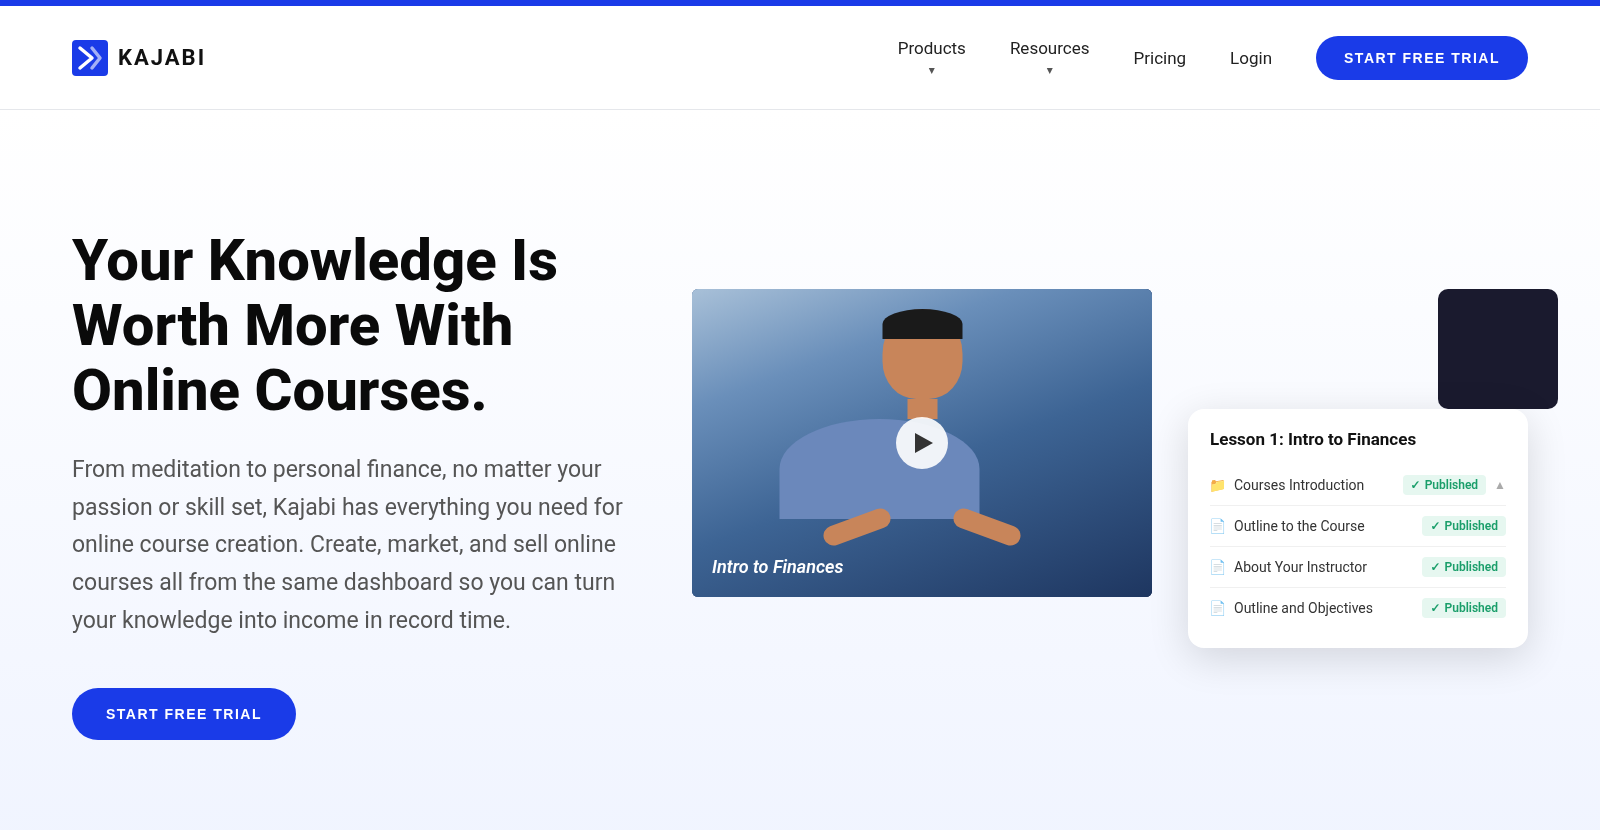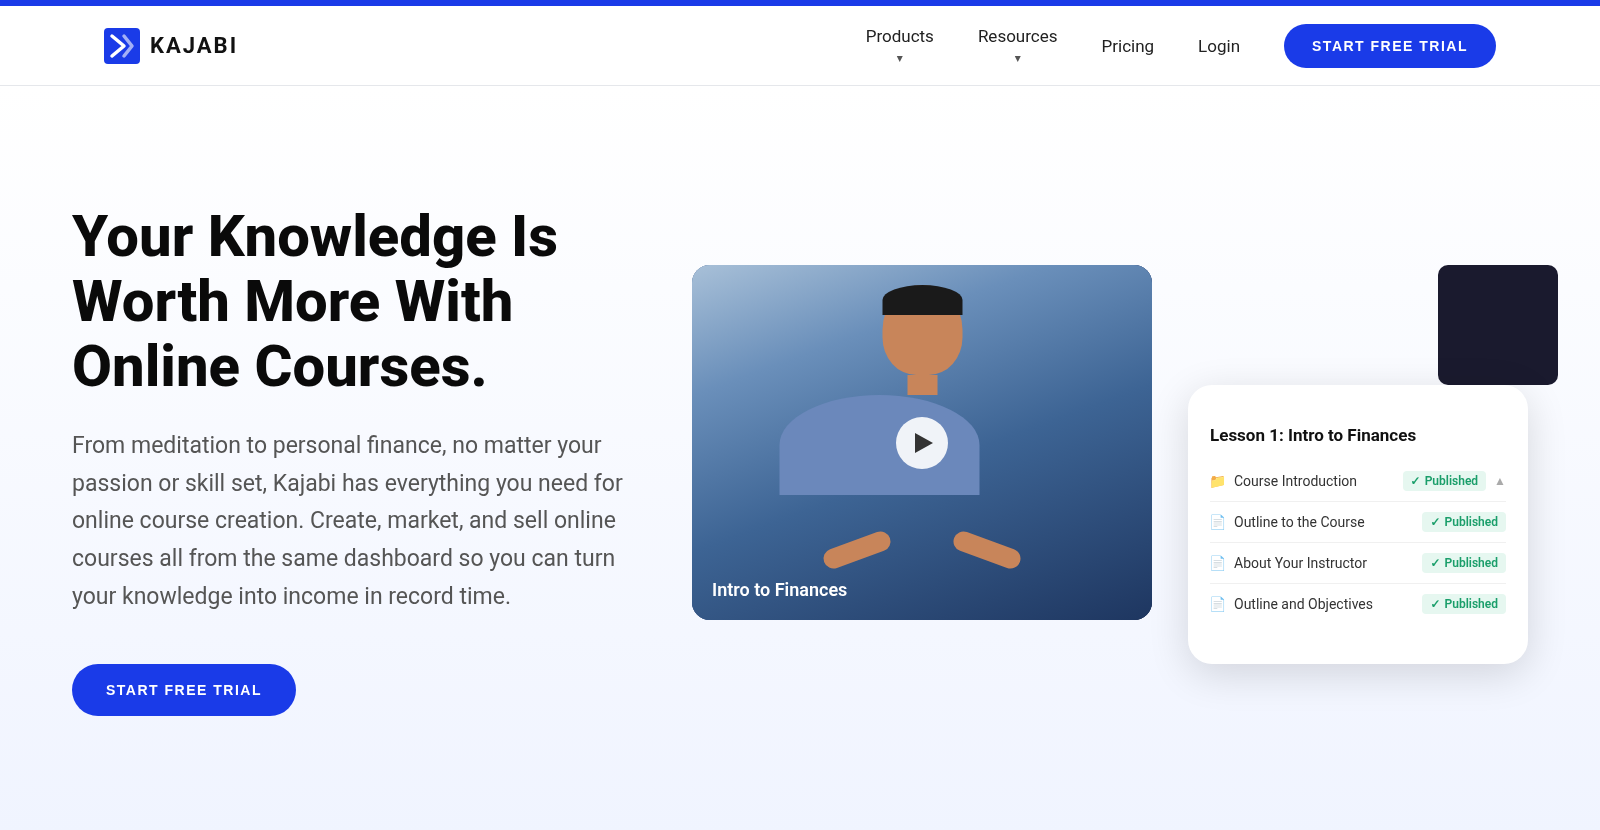--- a/index.html
+++ b/index.html
@@ -17,22 +17,22 @@
       width: 100%;
       height: 6px;
       background: #1a3be8;
     }
 
     
     nav {
       display: flex;
       align-items: center;
       justify-content: space-between;
-      padding: 0 104px;
-      height: 80px;
+      padding: 0 72px;
+      height: 104px;
       border-bottom: 1px solid #e5e7eb;
       background: #fff;
     }
 
     .logo-area {
       display: flex;
       align-items: center;
       gap: 10px;
     }
 
@@ -150,27 +150,28 @@
       justify-content: center;
       align-items: flex-start;
       position: relative;
       height: 420px;
       margin-top: 30px;
     }
 
     
     .video-card {
       width: 460px;
-      height: 355px;
-      border-radius: 18px;
+      height: 308px;
+      border-radius: 6px;
       overflow: hidden;
       position: absolute;
       left: 0;
       top: 0;
       background: #3a4a6b;
+      font-style: italic;
     }
 
     .video-bg {
       width: 100%;
       height: 100%;
       background: linear-gradient(135deg, #7a9ec9 0%, #4a6ea8 30%, #2c4a80 60%, #1a2a50 100%);
       position: relative;
       display: flex;
       align-items: flex-end;
     }
@@ -205,26 +206,26 @@
       left: 20px;
       color: #fff;
       font-size: 18px;
       font-weight: 600;
     }
 
     
     .panel-card {
       width: 340px;
       background: #fff;
-      border-radius: 24px;
+      border-radius: 16px;
       box-shadow: 0 10px 40px rgba(0,0,0,0.14);
       position: absolute;
       right: 0;
       top: 120px;
-      padding: 40px 22px;
+      padding: 20px 22px;
     }
 
     .panel-title {
       font-size: 17px;
       font-weight: 700;
       color: #111;
       margin-bottom: 16px;
     }
 
     .panel-row {
@@ -374,21 +375,21 @@
         <span class="video-label">Intro to Finances</span>
       </div>
     </div>
 
     <div class="panel-card">
       <div class="panel-title">Lesson 1: Intro to Finances</div>
 
       <div class="panel-row">
         <div class="panel-row-left">
           <span class="file-icon">📁</span>
-          <span>Course Introduction</span>
+          <span>Courses Introduction</span>
         </div>
         <div class="panel-row-right">
           <span class="published-badge">
             <span class="check-icon">✓</span>
             <span>Published</span>
           </span>
           <span class="chevron-up">▲</span>
         </div>
       </div>
 

